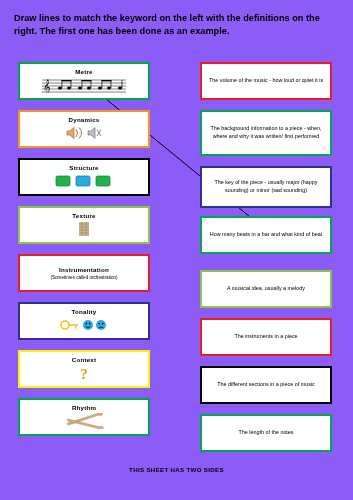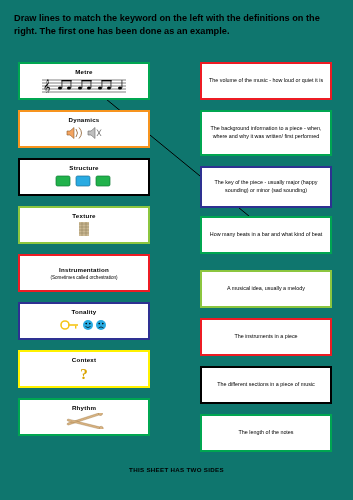--- a/index.html
+++ b/index.html
@@ -10,21 +10,21 @@
     width: 353px;
     height: 500px;
     background: #ffffff;
     font-family: "Liberation Sans", sans-serif;
     overflow: hidden;
   }
   .page {
     position: relative;
     width: 353px;
     height: 500px;
-    background: #0f766e;
+    background: #8b5cf6;
     box-sizing: border-box;
   }
   .instructions {
     position: absolute;
     left: 14px;
     top: 12px;
     width: 325px;
     font-size: 9.2px;
     font-weight: bold;
     line-height: 1.45;

